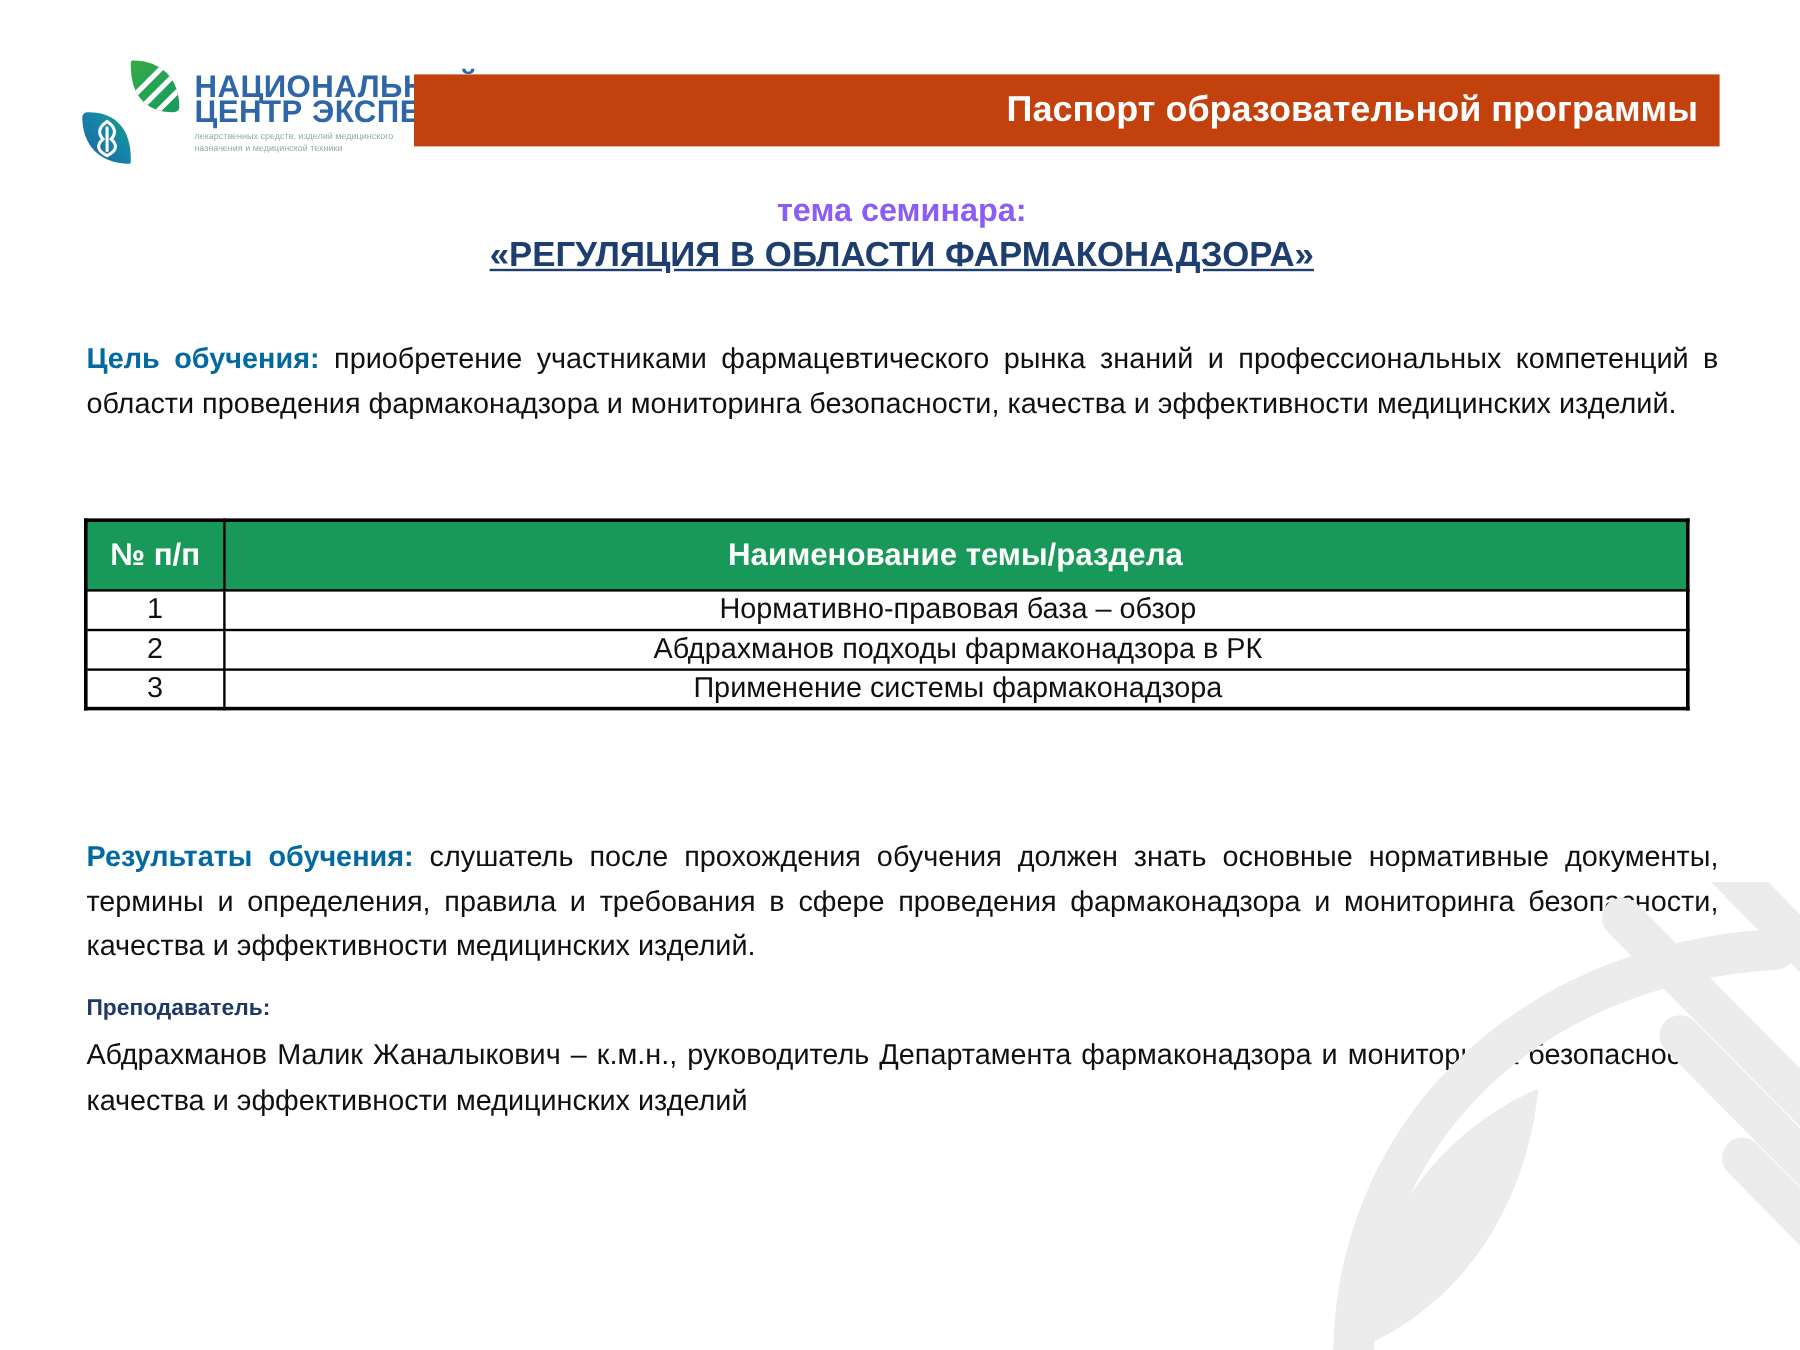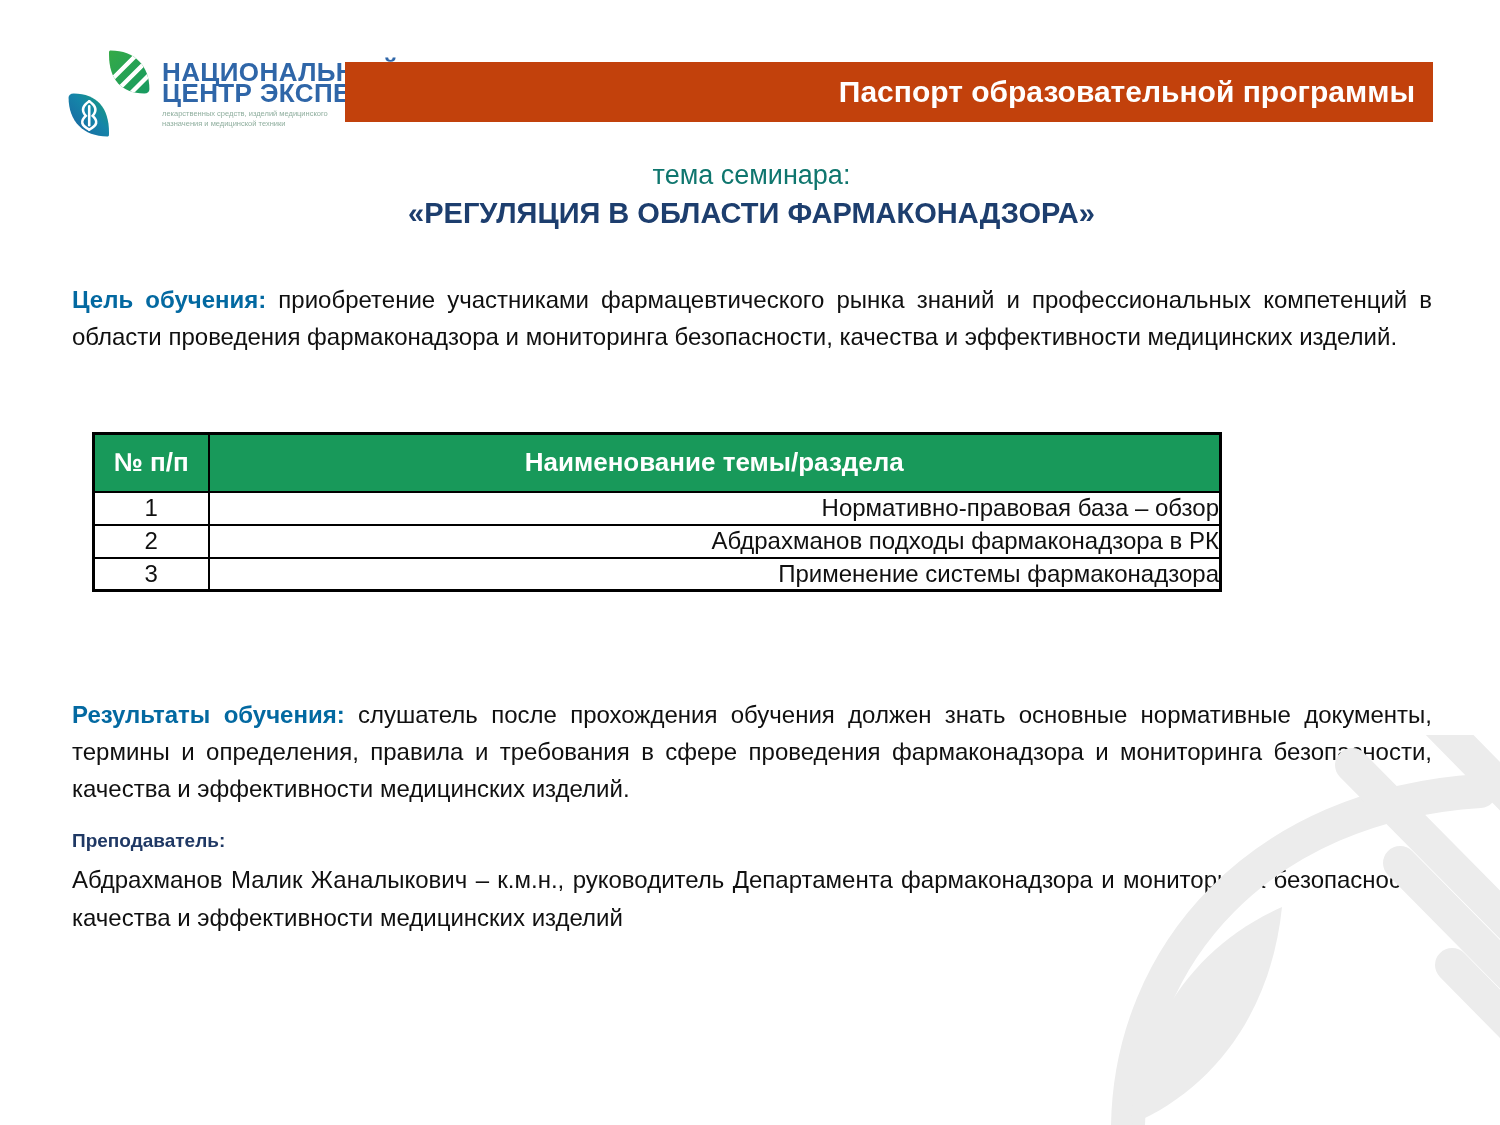--- a/index.html
+++ b/index.html
@@ -19,50 +19,50 @@
 
   .banner {
     position:absolute; left:345px; top:62px; width:1088px; height:60px;
     background:#c2410c; color:#ffffff; display:flex; align-items:center;
     justify-content:flex-end; padding-right:18px; font-size:30px; font-weight:bold;
   }
 
   
   .seminar-label {
     position:absolute; top:160px; left:70px; width:1363px; text-align:center;
-    font-size:27px; font-weight:normal; color:#0f766e;
+    font-size:27px; font-weight:bold; color:#8b5cf6;
   }
   .seminar-title {
     position:absolute; top:197px; left:70px; width:1363px; text-align:center;
-    font-size:29px; font-weight:bold; color:#1d3e6e;
+    font-size:29px; font-weight:bold; color:#1d3e6e;text-decoration:underline;
   }
 
   
   .para {
     position:absolute; left:72px; width:1360px;
     font-size:24px; line-height:37px; text-align:justify;
   }
   .para .lbl { color:#0369a1; font-weight:bold; }
   #goal-para    { top:281px; }
   #results-para { top:660px;margin-top:36px; }
 
   
   .topics-table {
-    position:absolute; top:432px; left:70px; width:1130px;
-    border-collapse:collapse; border:3px solid #000;margin-left:22px;
+    position:absolute; top:432px; left:70px; width:1338px;
+    border-collapse:collapse; border:3px solid #000;
   }
   .topics-table th, .topics-table td { border:2px solid #000; }
   .topics-table th {
     background:#18995a; color:#ffffff; font-size:26px; font-weight:bold;
     height:58px; text-align:center;
   }
   .topics-table th.col-num { width:115px; }
   .topics-table td { font-size:24px; height:33px; }
   .topics-table td.num   { text-align:center; }
-  .topics-table td.topic { text-align:right; padding-left:4px; }
+  .topics-table td.topic { text-align:center; padding-left:4px; }
 
   
   .teacher { position:absolute; left:72px; top:830px; width:1360px; }
   .teacher-label { font-size:19px; font-weight:bold; color:#1f3864; margin-bottom:9px; }
   .teacher-text  { font-size:24px; line-height:38px; text-align:justify; }
 
   
   .watermark { position:absolute; right:0; bottom:0; width:400px; height:390px; pointer-events:none; }
 </style>
 </head>

